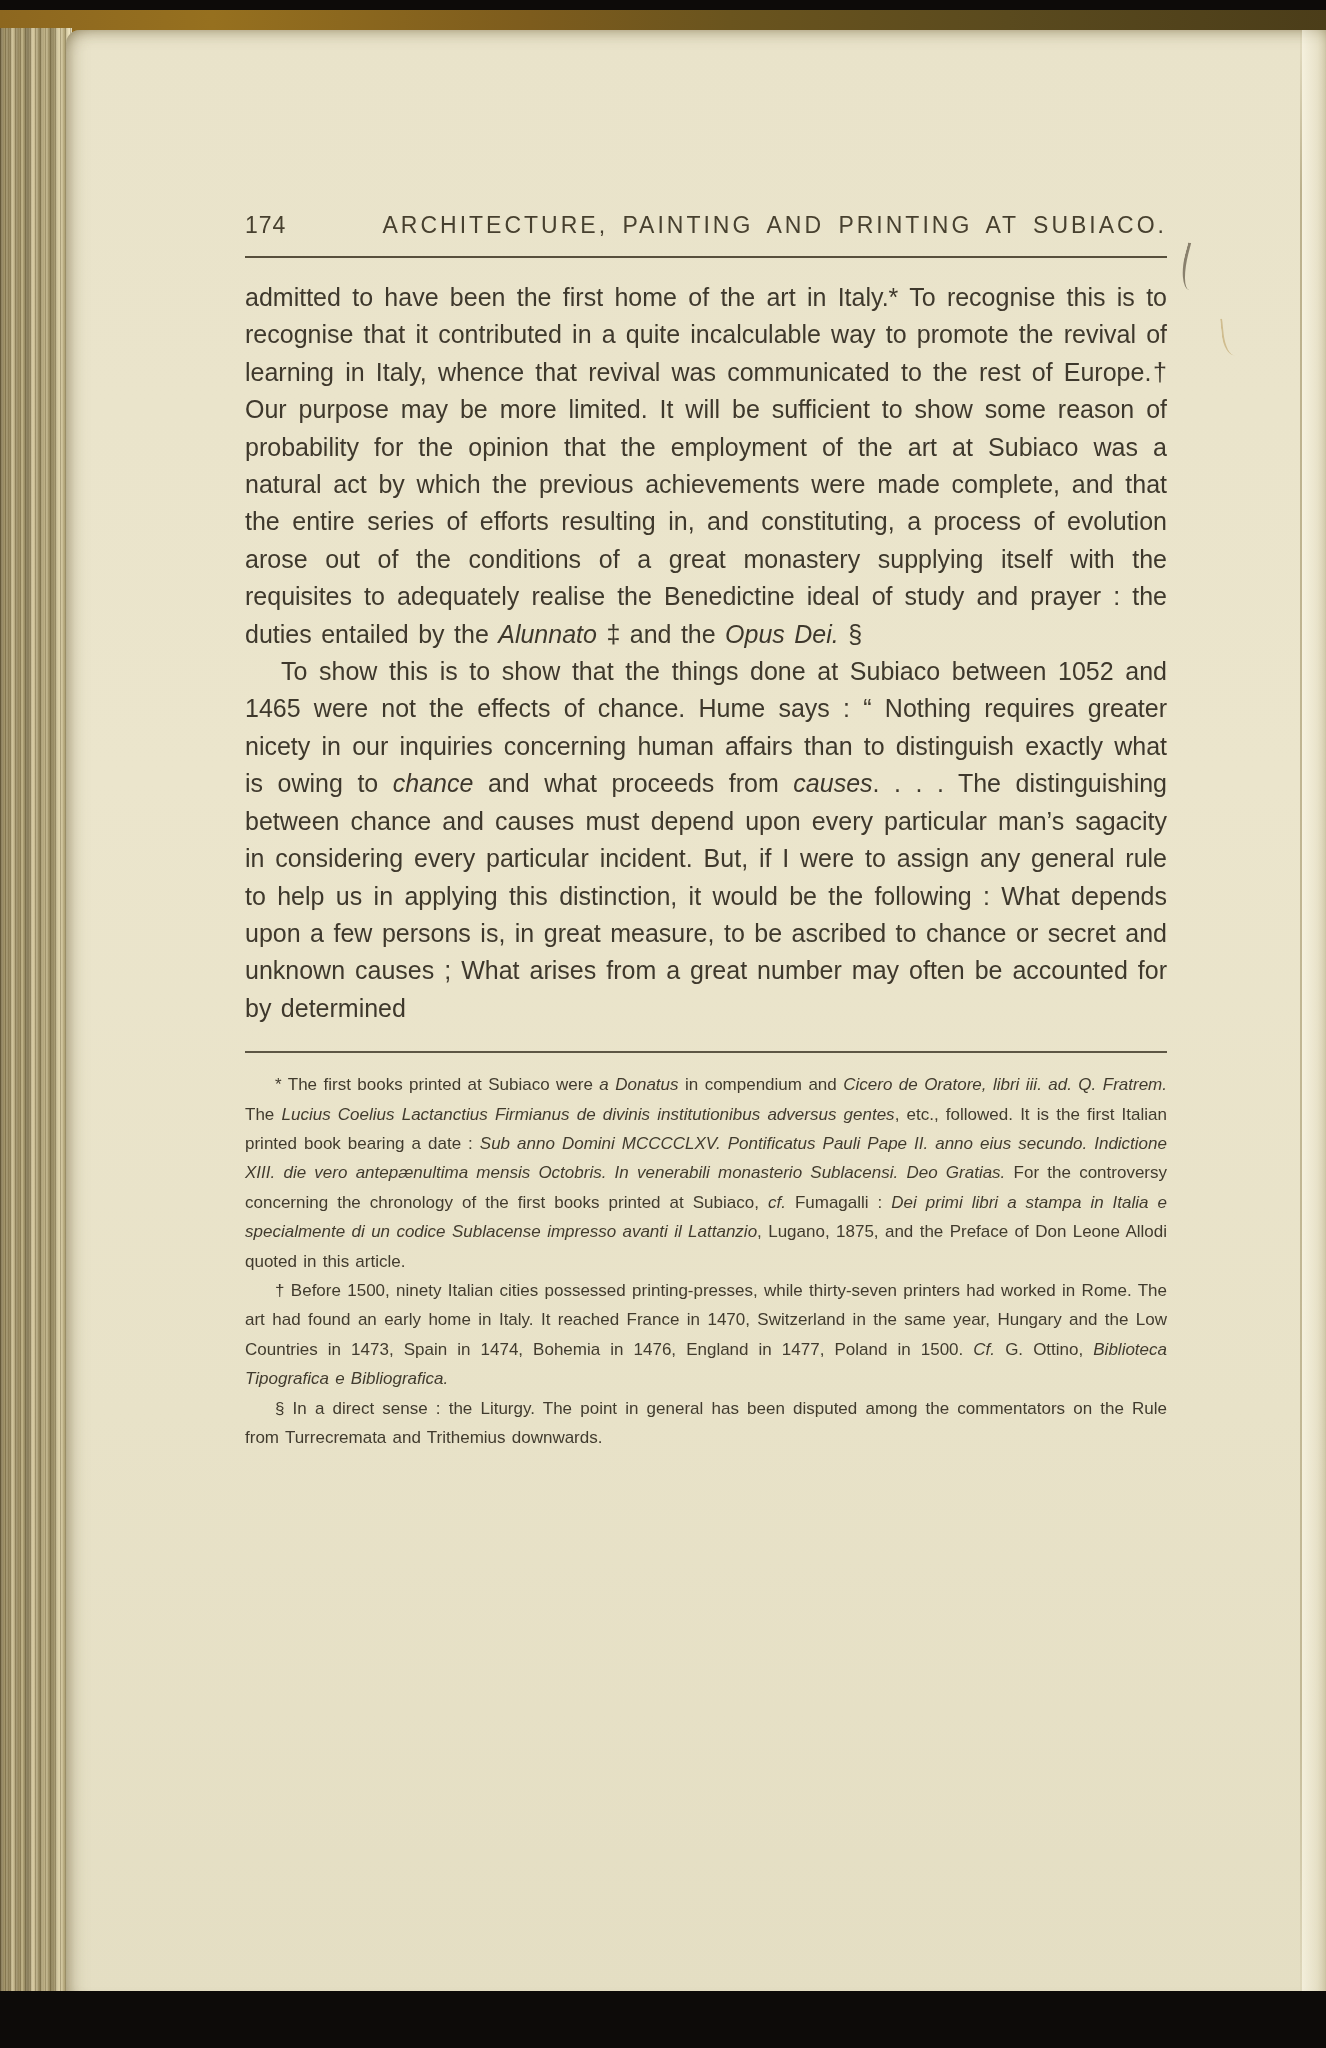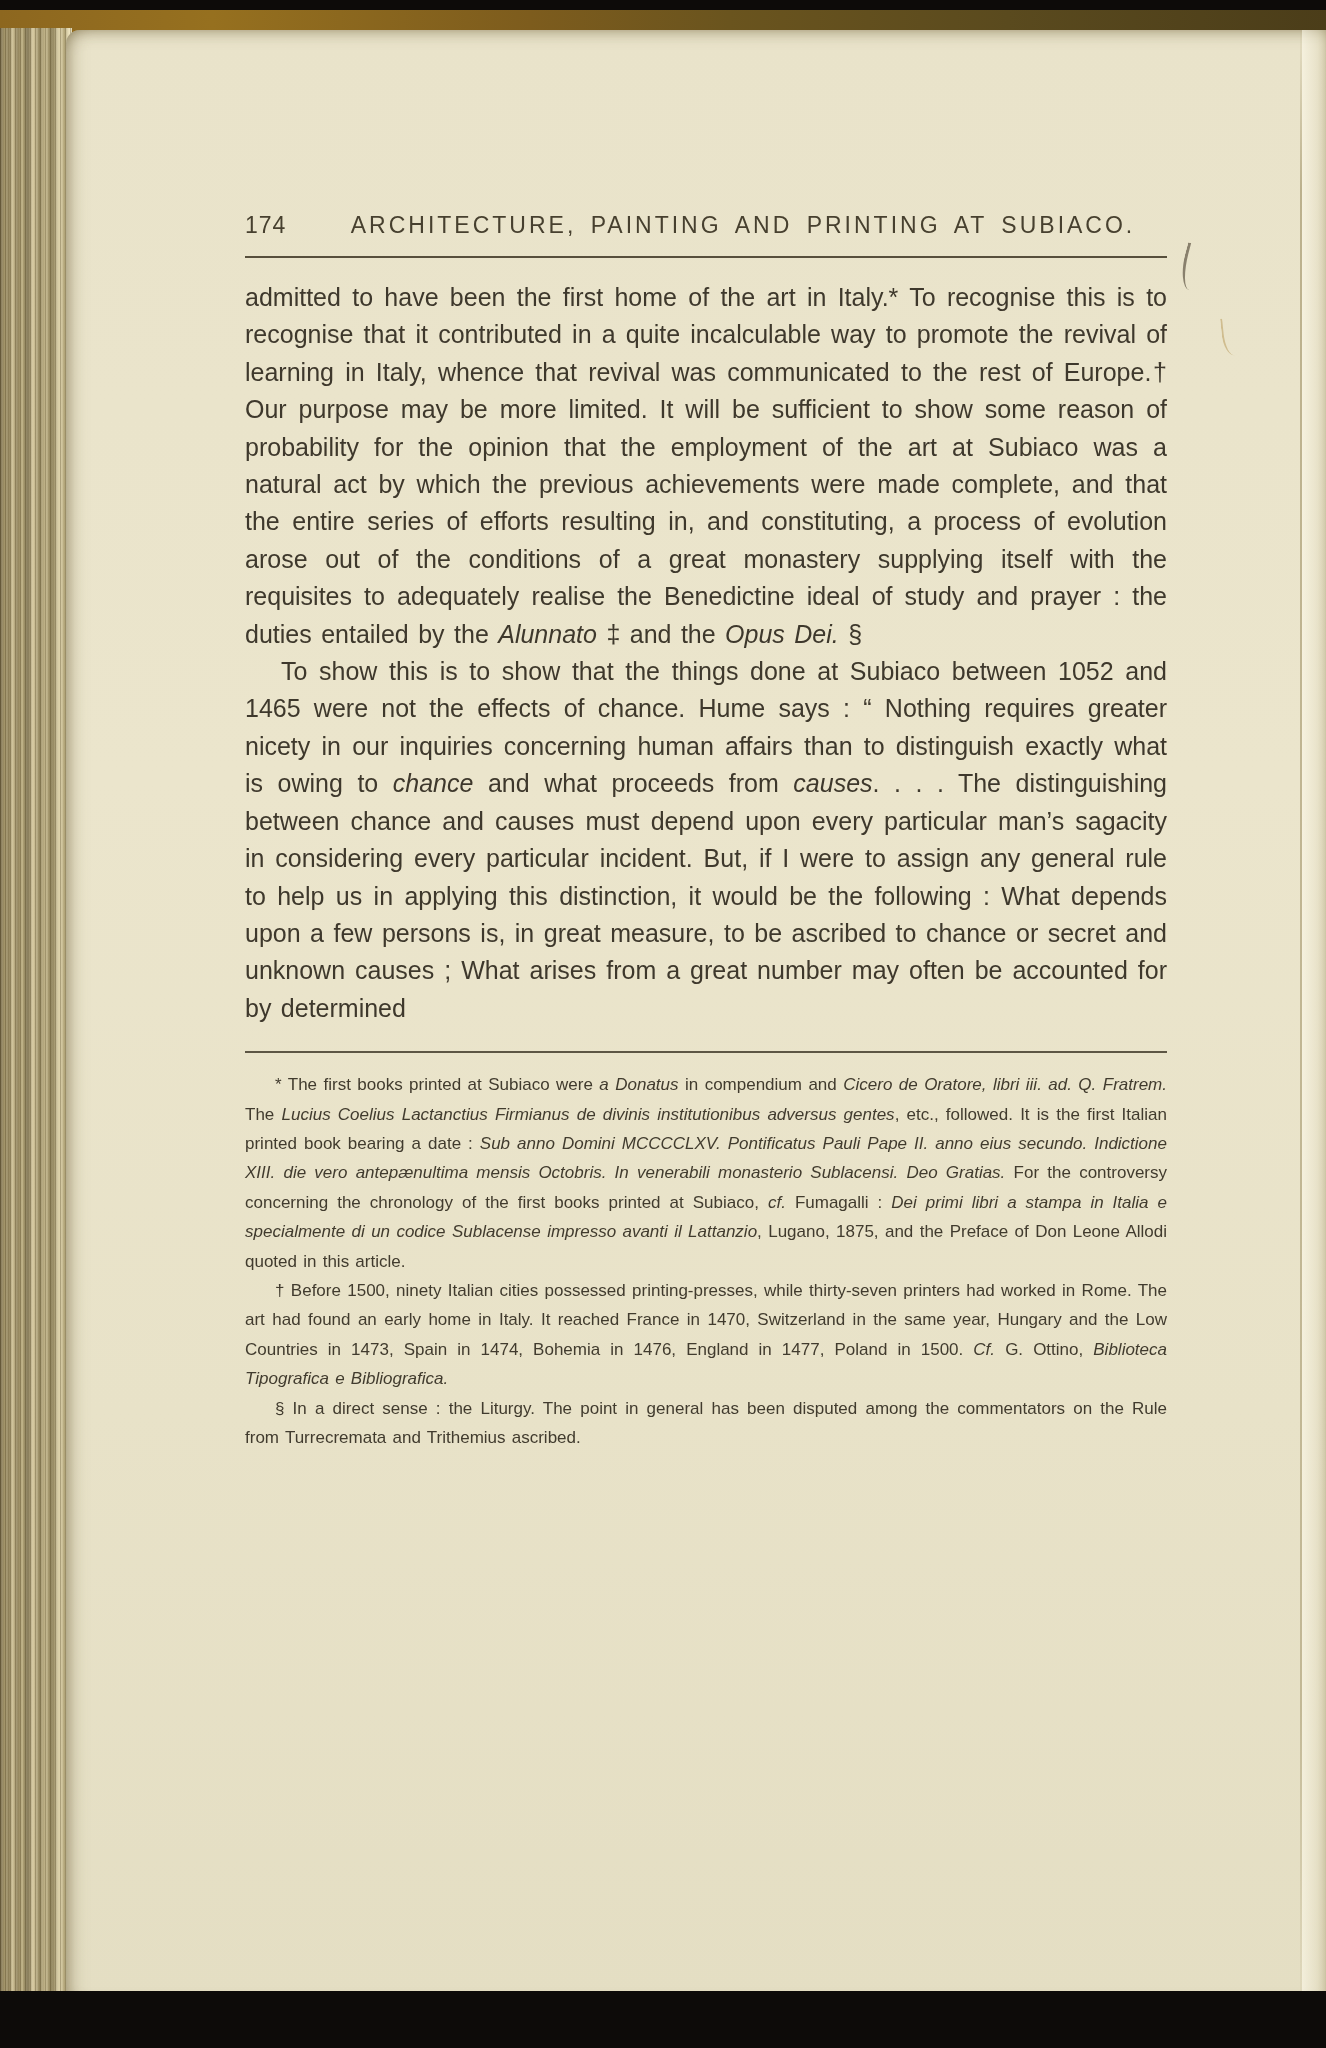--- a/index.html
+++ b/index.html
@@ -50,21 +50,21 @@
   }
   .scratch-mark {
     position:absolute; left:1156px; top:288px; width:10px; height:38px;
     border-left:2px solid rgba(185,156,94,.55);
     border-radius:0 0 0 90% / 0 0 0 60%;
     transform:rotate(-6deg);
   }
   .text-block { position:absolute; left:179px; top:182px; width:922px; }
   .running-head { display:flex; align-items:baseline; font-size:23px; color:#47402f; }
   .running-head .num { width:74px; letter-spacing:1px; }
-  .running-head .title { flex:1; text-align:center; letter-spacing:3px; word-spacing:5px; white-space:nowrap; }
+  .running-head .title { flex:1; text-align:right; letter-spacing:3px; word-spacing:5px; white-space:nowrap; }
   .head-rule { margin-top:17px; border-top:2px solid #574f3c; }
   .body-text {
     margin-top:21px; font-size:25px; line-height:37.4px;
     color:#3e382c; text-align:justify; word-spacing:2.5px;
   }
   .para { margin:0; }
   .para.indent { text-indent:36px; }
   .it { font-style:italic; }
   .foot-rule { margin-top:24px; border-top:2px solid #5d5644; }
   .footnotes {
@@ -98,17 +98,17 @@
       <div class="body-text">
         <p class="para"><span>admitted to have been the first home of the art in Italy.* To recognise this is to recognise that it contributed in a quite incalculable way to promote the revival of learning in Italy, whence that revival was communicated to the rest of Europe.† Our purpose may be more limited. It will be sufficient to show some reason of probability for the opinion that the employment of the art at Subiaco was a natural act by which the previous achievements were made complete, and that the entire series of efforts resulting in, and constituting, a process of evolution arose out of the conditions of a great monastery supplying itself with the requisites to adequately realise the Benedictine ideal of study and prayer : the duties entailed by the </span><span class="it">Alunnato</span><span> ‡ and the </span><span class="it">Opus Dei.</span><span> §</span></p>
         <p class="para indent"><span>To show this is to show that the things done at Subiaco between 1052 and 1465 were not the effects of chance. Hume says : “ Nothing requires greater nicety in our inquiries concerning human affairs than to distinguish exactly what is owing to </span><span class="it">chance</span><span> and what proceeds from </span><span class="it">causes</span><span>. . . . The distinguishing between chance and causes must depend upon every particular man’s sagacity in considering every particular incident. But, if I were to assign any general rule to help us in applying this distinction, it would be the following : What depends upon a few persons is, in great measure, to be ascribed to chance or secret and unknown causes ; What arises from a great number may often be accounted for by determined</span></p>
       </div>
 
       <div class="foot-rule"></div>
 
       <div class="footnotes">
         <p class="fn"><span>*</span><span> The first books printed at Subiaco were </span><span class="it">a Donatus</span><span> in compendium and </span><span class="it">Cicero de Oratore, libri iii. ad. Q. Fratrem.</span><span> The </span><span class="it">Lucius Coelius Lactanctius Firmianus de divinis institutionibus adversus gentes</span><span>, etc., followed. It is the first Italian printed book bearing a date : </span><span class="it">Sub anno Domini MCCCCLXV. Pontificatus Pauli Pape II. anno eius secundo. Indictione XIII. die vero antepænultima mensis Octobris. In venerabili monasterio Sublacensi. Deo Gratias.</span><span> For the controversy concerning the chronology of the first books printed at Subiaco, </span><span class="it">cf.</span><span> Fumagalli : </span><span class="it">Dei primi libri a stampa in Italia e specialmente di un codice Sublacense impresso avanti il Lattanzio</span><span>, Lugano, 1875, and the Preface of Don Leone Allodi quoted in this article.</span></p>
         <p class="fn"><span>†</span><span> Before 1500, ninety Italian cities possessed printing-presses, while thirty-seven printers had worked in Rome. The art had found an early home in Italy. It reached France in 1470, Switzerland in the same year, Hungary and the Low Countries in 1473, Spain in 1474, Bohemia in 1476, England in 1477, Poland in 1500. </span><span class="it">Cf.</span><span> G. Ottino, </span><span class="it">Biblioteca Tipografica e Bibliografica.</span></p>
-        <p class="fn"><span>§</span><span> In a direct sense : the Liturgy. The point in general has been disputed among the commentators on the Rule from Turrecremata and Trithemius ascribed.</span></p>
+        <p class="fn"><span>§</span><span> In a direct sense : the Liturgy. The point in general has been disputed among the commentators on the Rule from Turrecremata and Trithemius downwards.</span></p>
       </div>
     </div>
   </div>
 </div>
 
 </body></html>

